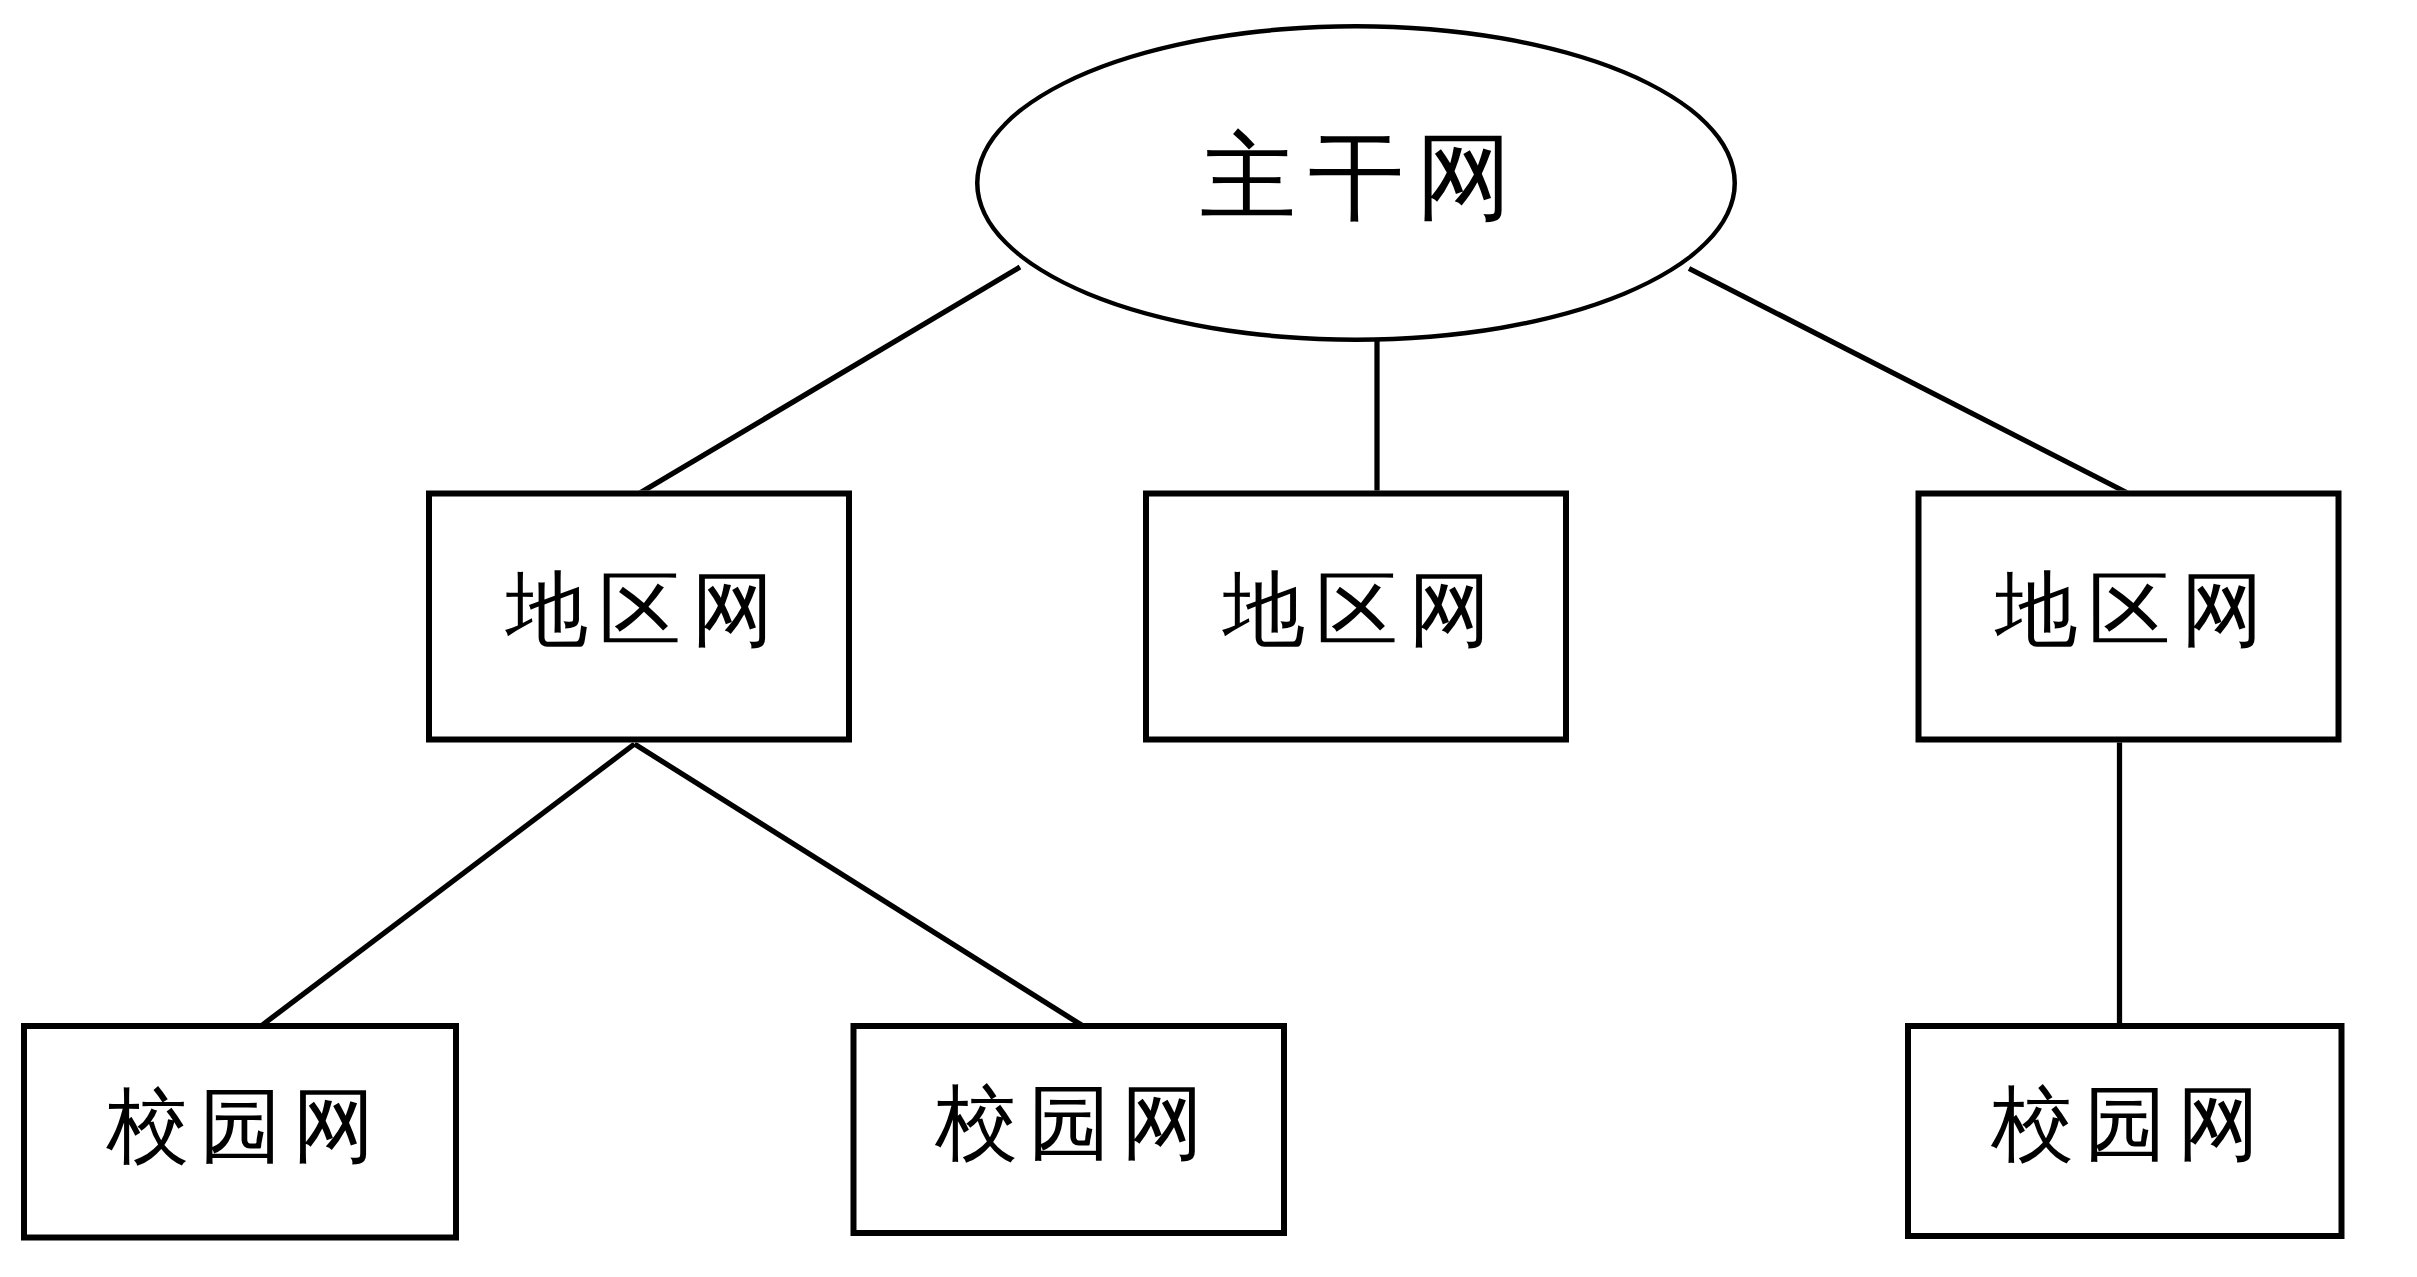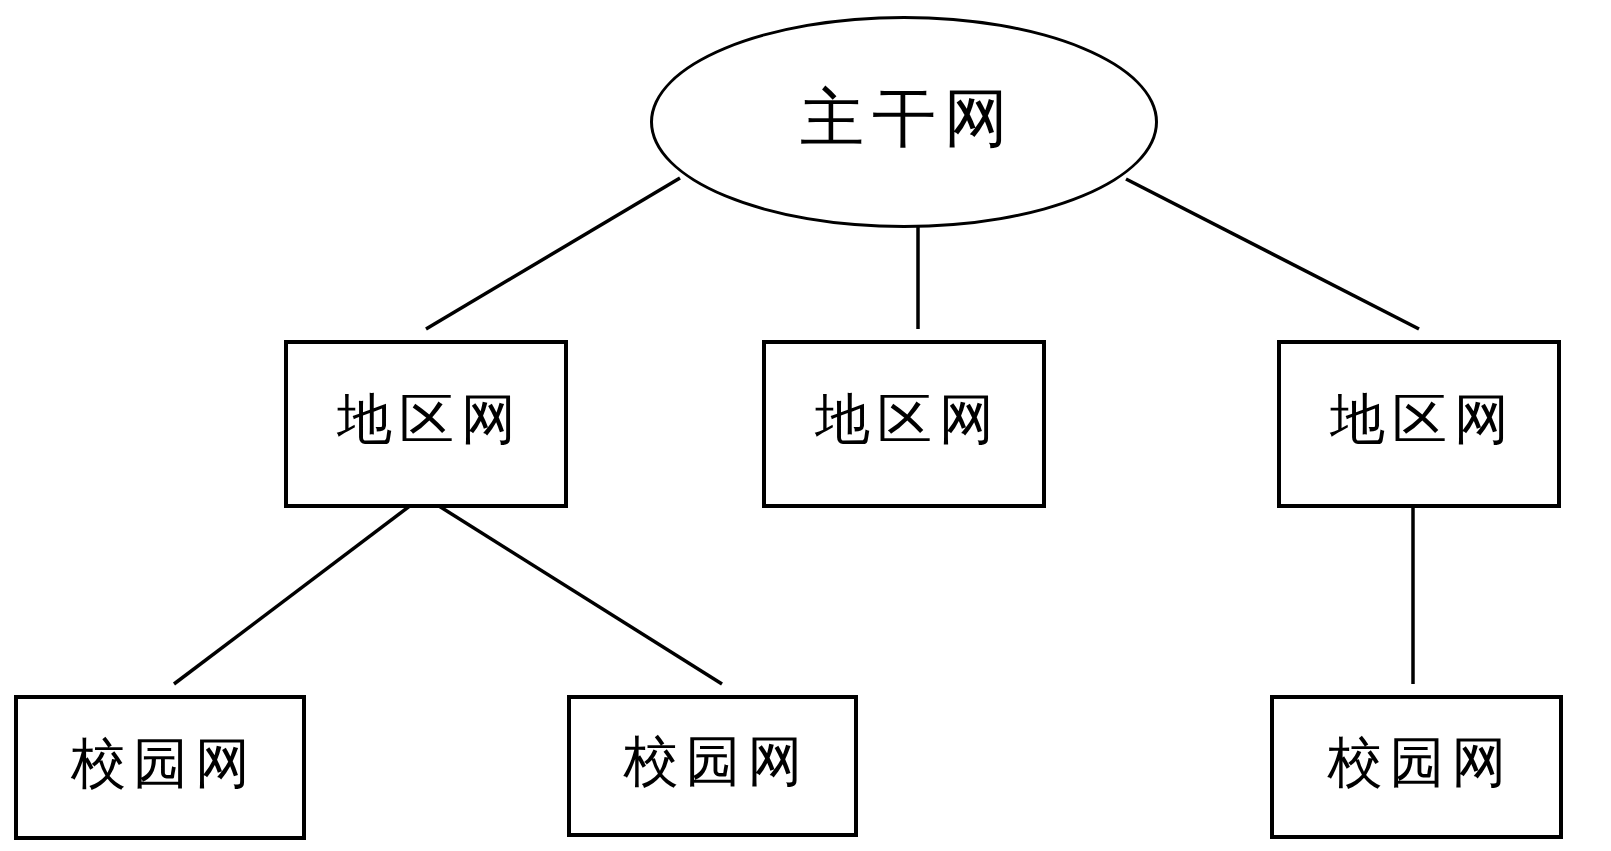--- a/index.html
+++ b/index.html
@@ -39,21 +39,20 @@
   .node.ellipse {
     border: 3px solid #000000;
     border-radius: 50%;
     font-size: 64px;
     letter-spacing: 8px;
   }
   .node.rect {
     border: 4px solid #000000;
     font-size: 55px;
     letter-spacing: 7px;
-    margin-top: 13px;
   }
   .node .lbl {
     display: block;
     transform: translateY(-4px);
     white-space: nowrap;
     padding-left: 8px; 
   }
   
   #node-backbone      { left: 650px;  top: 16px;  width: 508px; height: 212px; }
   #node-region-left   { left: 284px;  top: 327px; width: 284px; height: 168px; }

